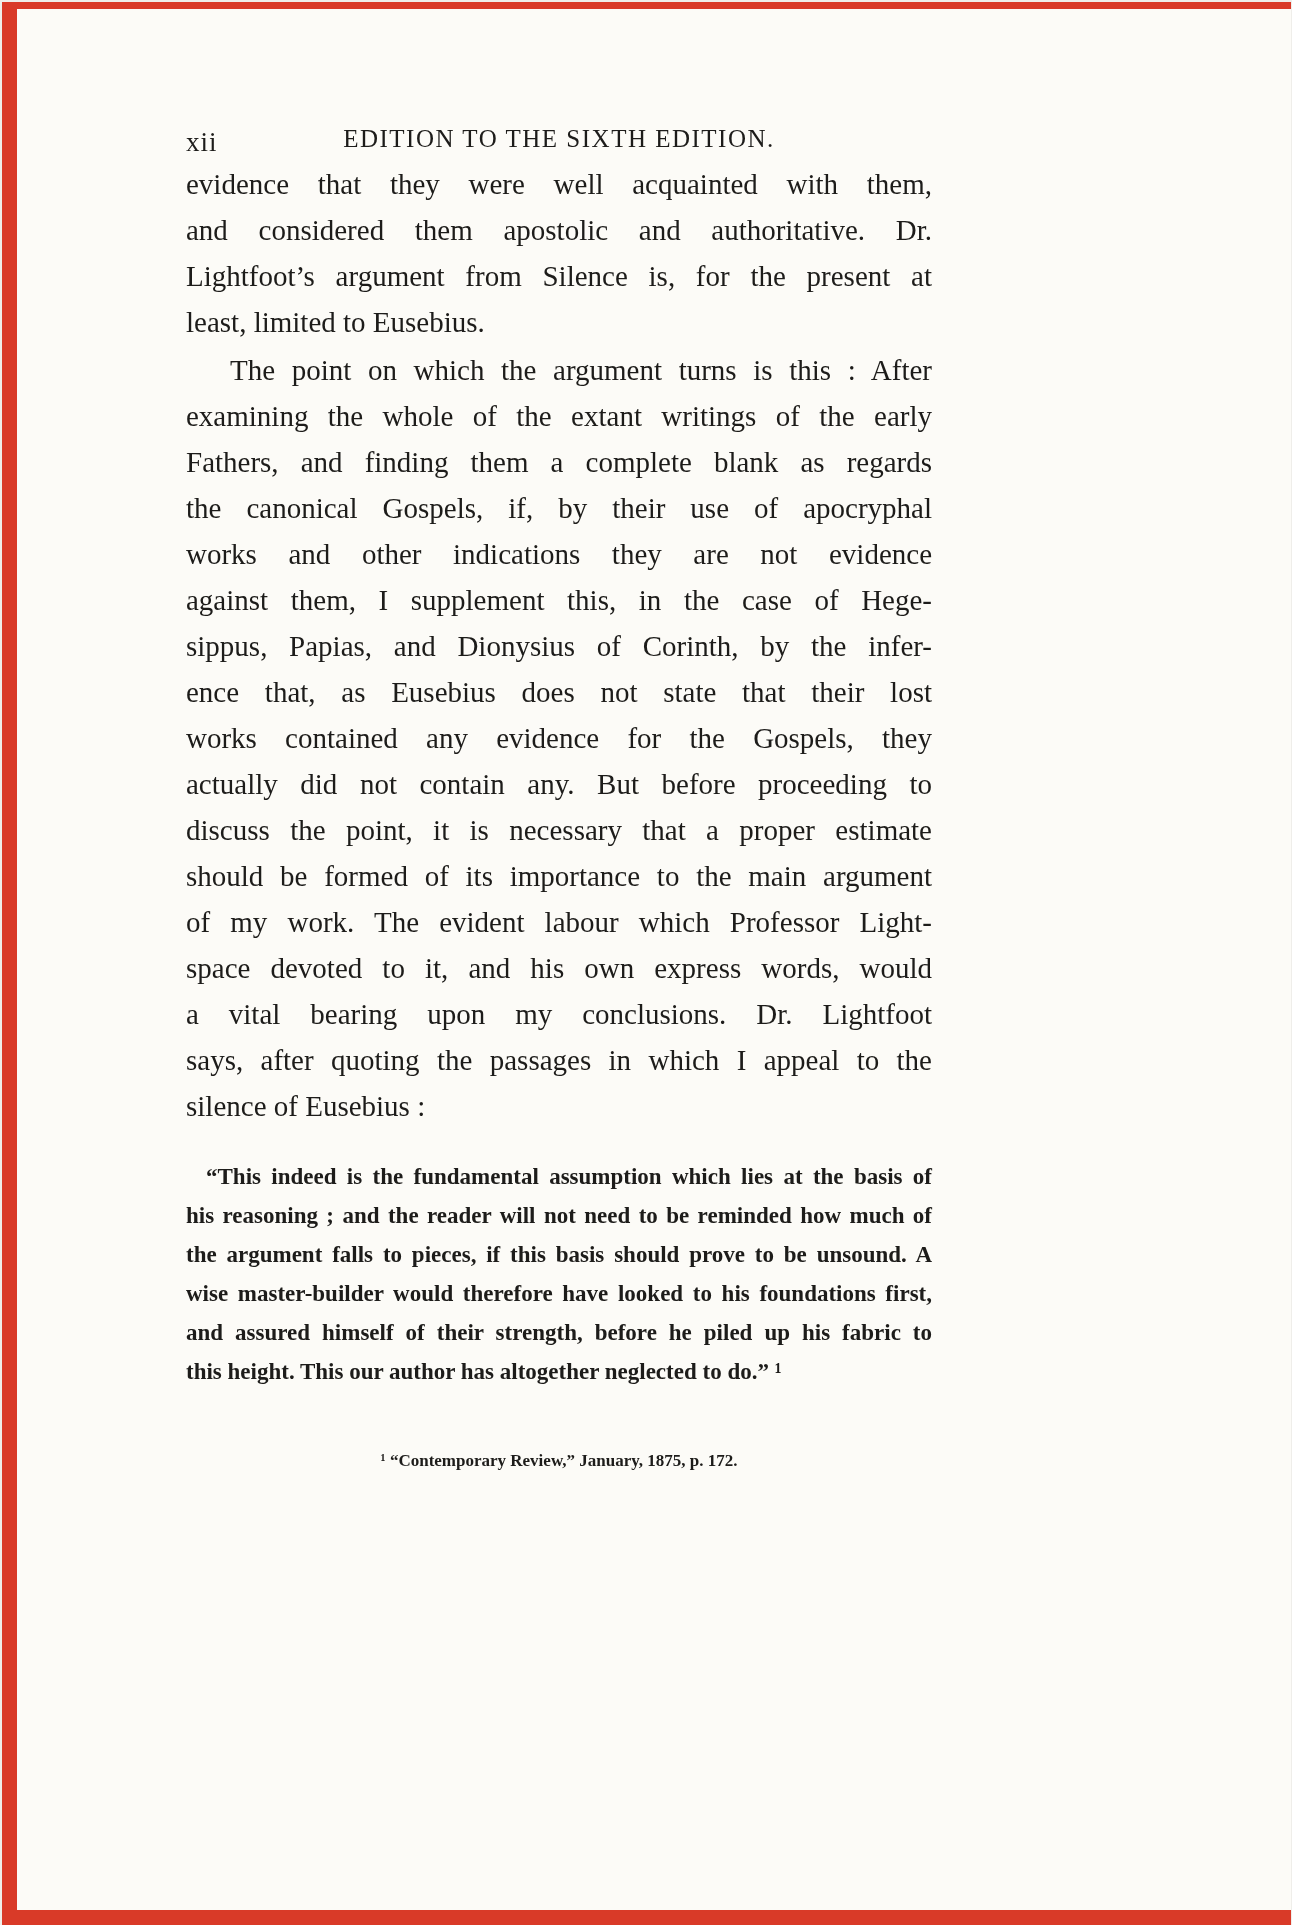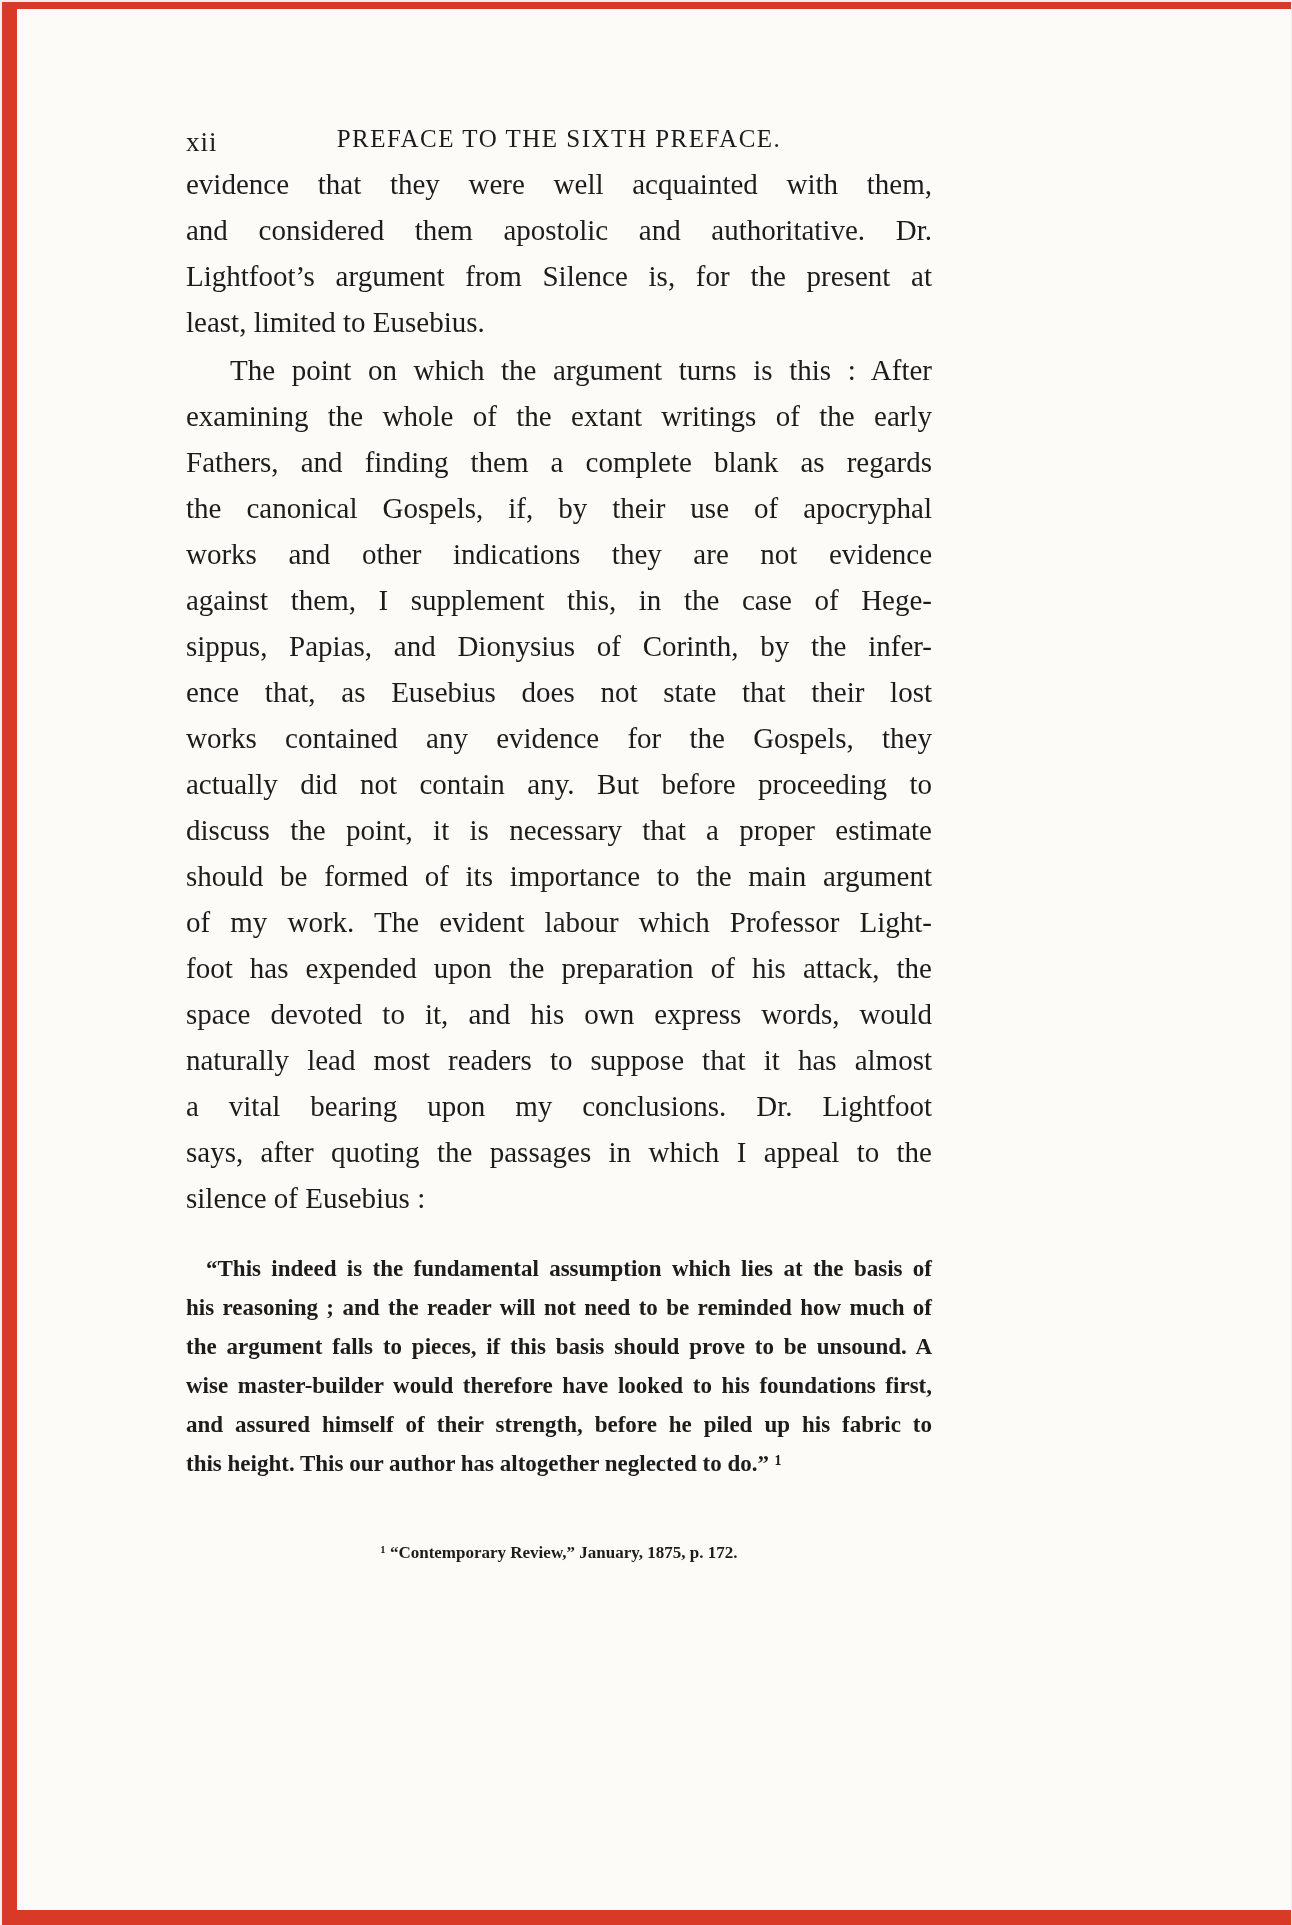--- a/index.html
+++ b/index.html
@@ -55,21 +55,21 @@
 
 <div class="page">
   <div class="edge-top"></div>
   <div class="edge-left"></div>
   <div class="edge-bottom"></div>
 
   <div class="content">
 
     <div class="header-row">
       <span class="page-num">xii</span>
-      <span class="header-title">PREFACE TO THE SIXTH PREFACE.</span>
+      <span class="header-title">EDITION TO THE SIXTH EDITION.</span>
     </div>
 
     <div class="body-text">
 
       <p class="para">
         <span class="line just">evidence that they were well acquainted with them,</span>
         <span class="line just">and considered them apostolic and authoritative. Dr.</span>
         <span class="line just">Lightfoot’s argument from Silence is, for the present at</span>
         <span class="line">least, limited to Eusebius.</span>
       </p>
@@ -81,23 +81,21 @@
         <span class="line just">the canonical Gospels, if, by their use of apocryphal</span>
         <span class="line just">works and other indications they are not evidence</span>
         <span class="line just">against them, I supplement this, in the case of Hege-</span>
         <span class="line just">sippus, Papias, and Dionysius of Corinth, by the infer-</span>
         <span class="line just">ence that, as Eusebius does not state that their lost</span>
         <span class="line just">works contained any evidence for the Gospels, they</span>
         <span class="line just">actually did not contain any. But before proceeding to</span>
         <span class="line just">discuss the point, it is necessary that a proper estimate</span>
         <span class="line just">should be formed of its importance to the main argument</span>
         <span class="line just">of my work. The evident labour which Professor Light-</span>
-        <span class="line just">foot has expended upon the preparation of his attack, the</span>
         <span class="line just">space devoted to it, and his own express words, would</span>
-        <span class="line just">naturally lead most readers to suppose that it has almost</span>
         <span class="line just">a vital bearing upon my conclusions. Dr. Lightfoot</span>
         <span class="line just">says, after quoting the passages in which I appeal to the</span>
         <span class="line">silence of Eusebius :</span>
       </p>
 
       <div class="quote">
         <span class="line just qindent">“This indeed is the fundamental assumption which lies at the basis of</span>
         <span class="line just">his reasoning ; and the reader will not need to be reminded how much of</span>
         <span class="line just">the argument falls to pieces, if this basis should prove to be unsound. A</span>
         <span class="line just">wise master-builder would therefore have looked to his foundations first,</span>

